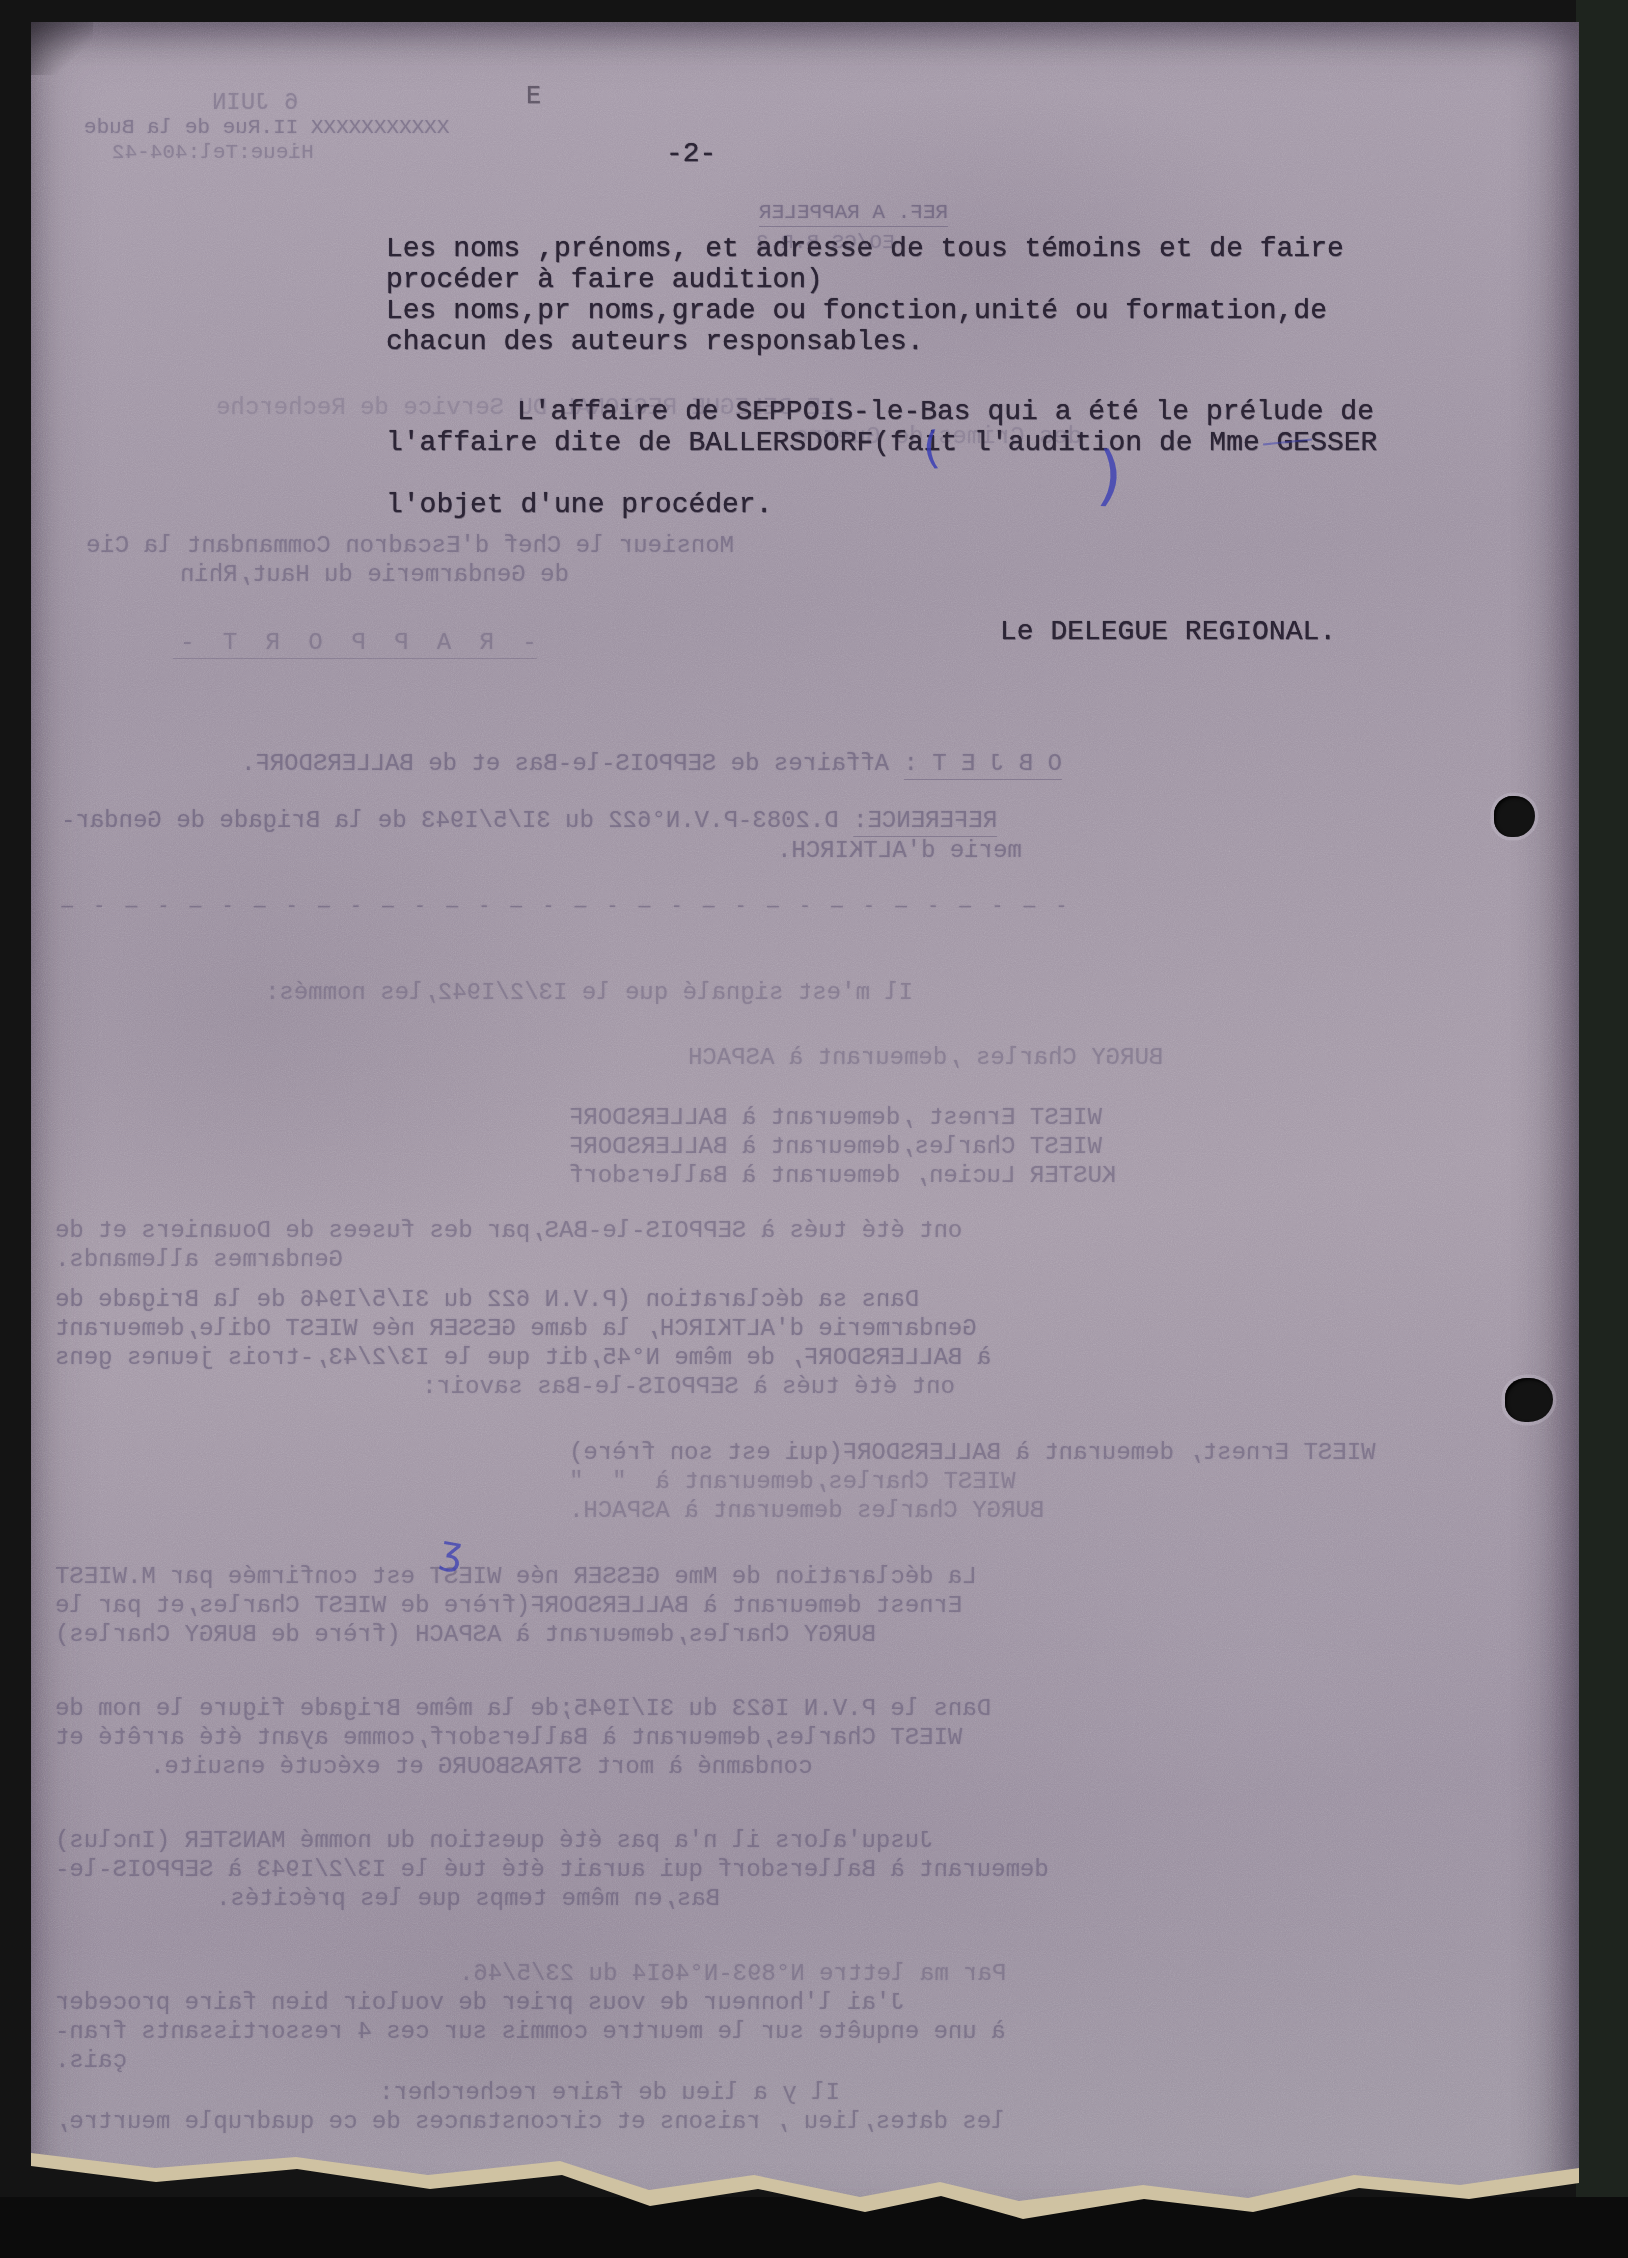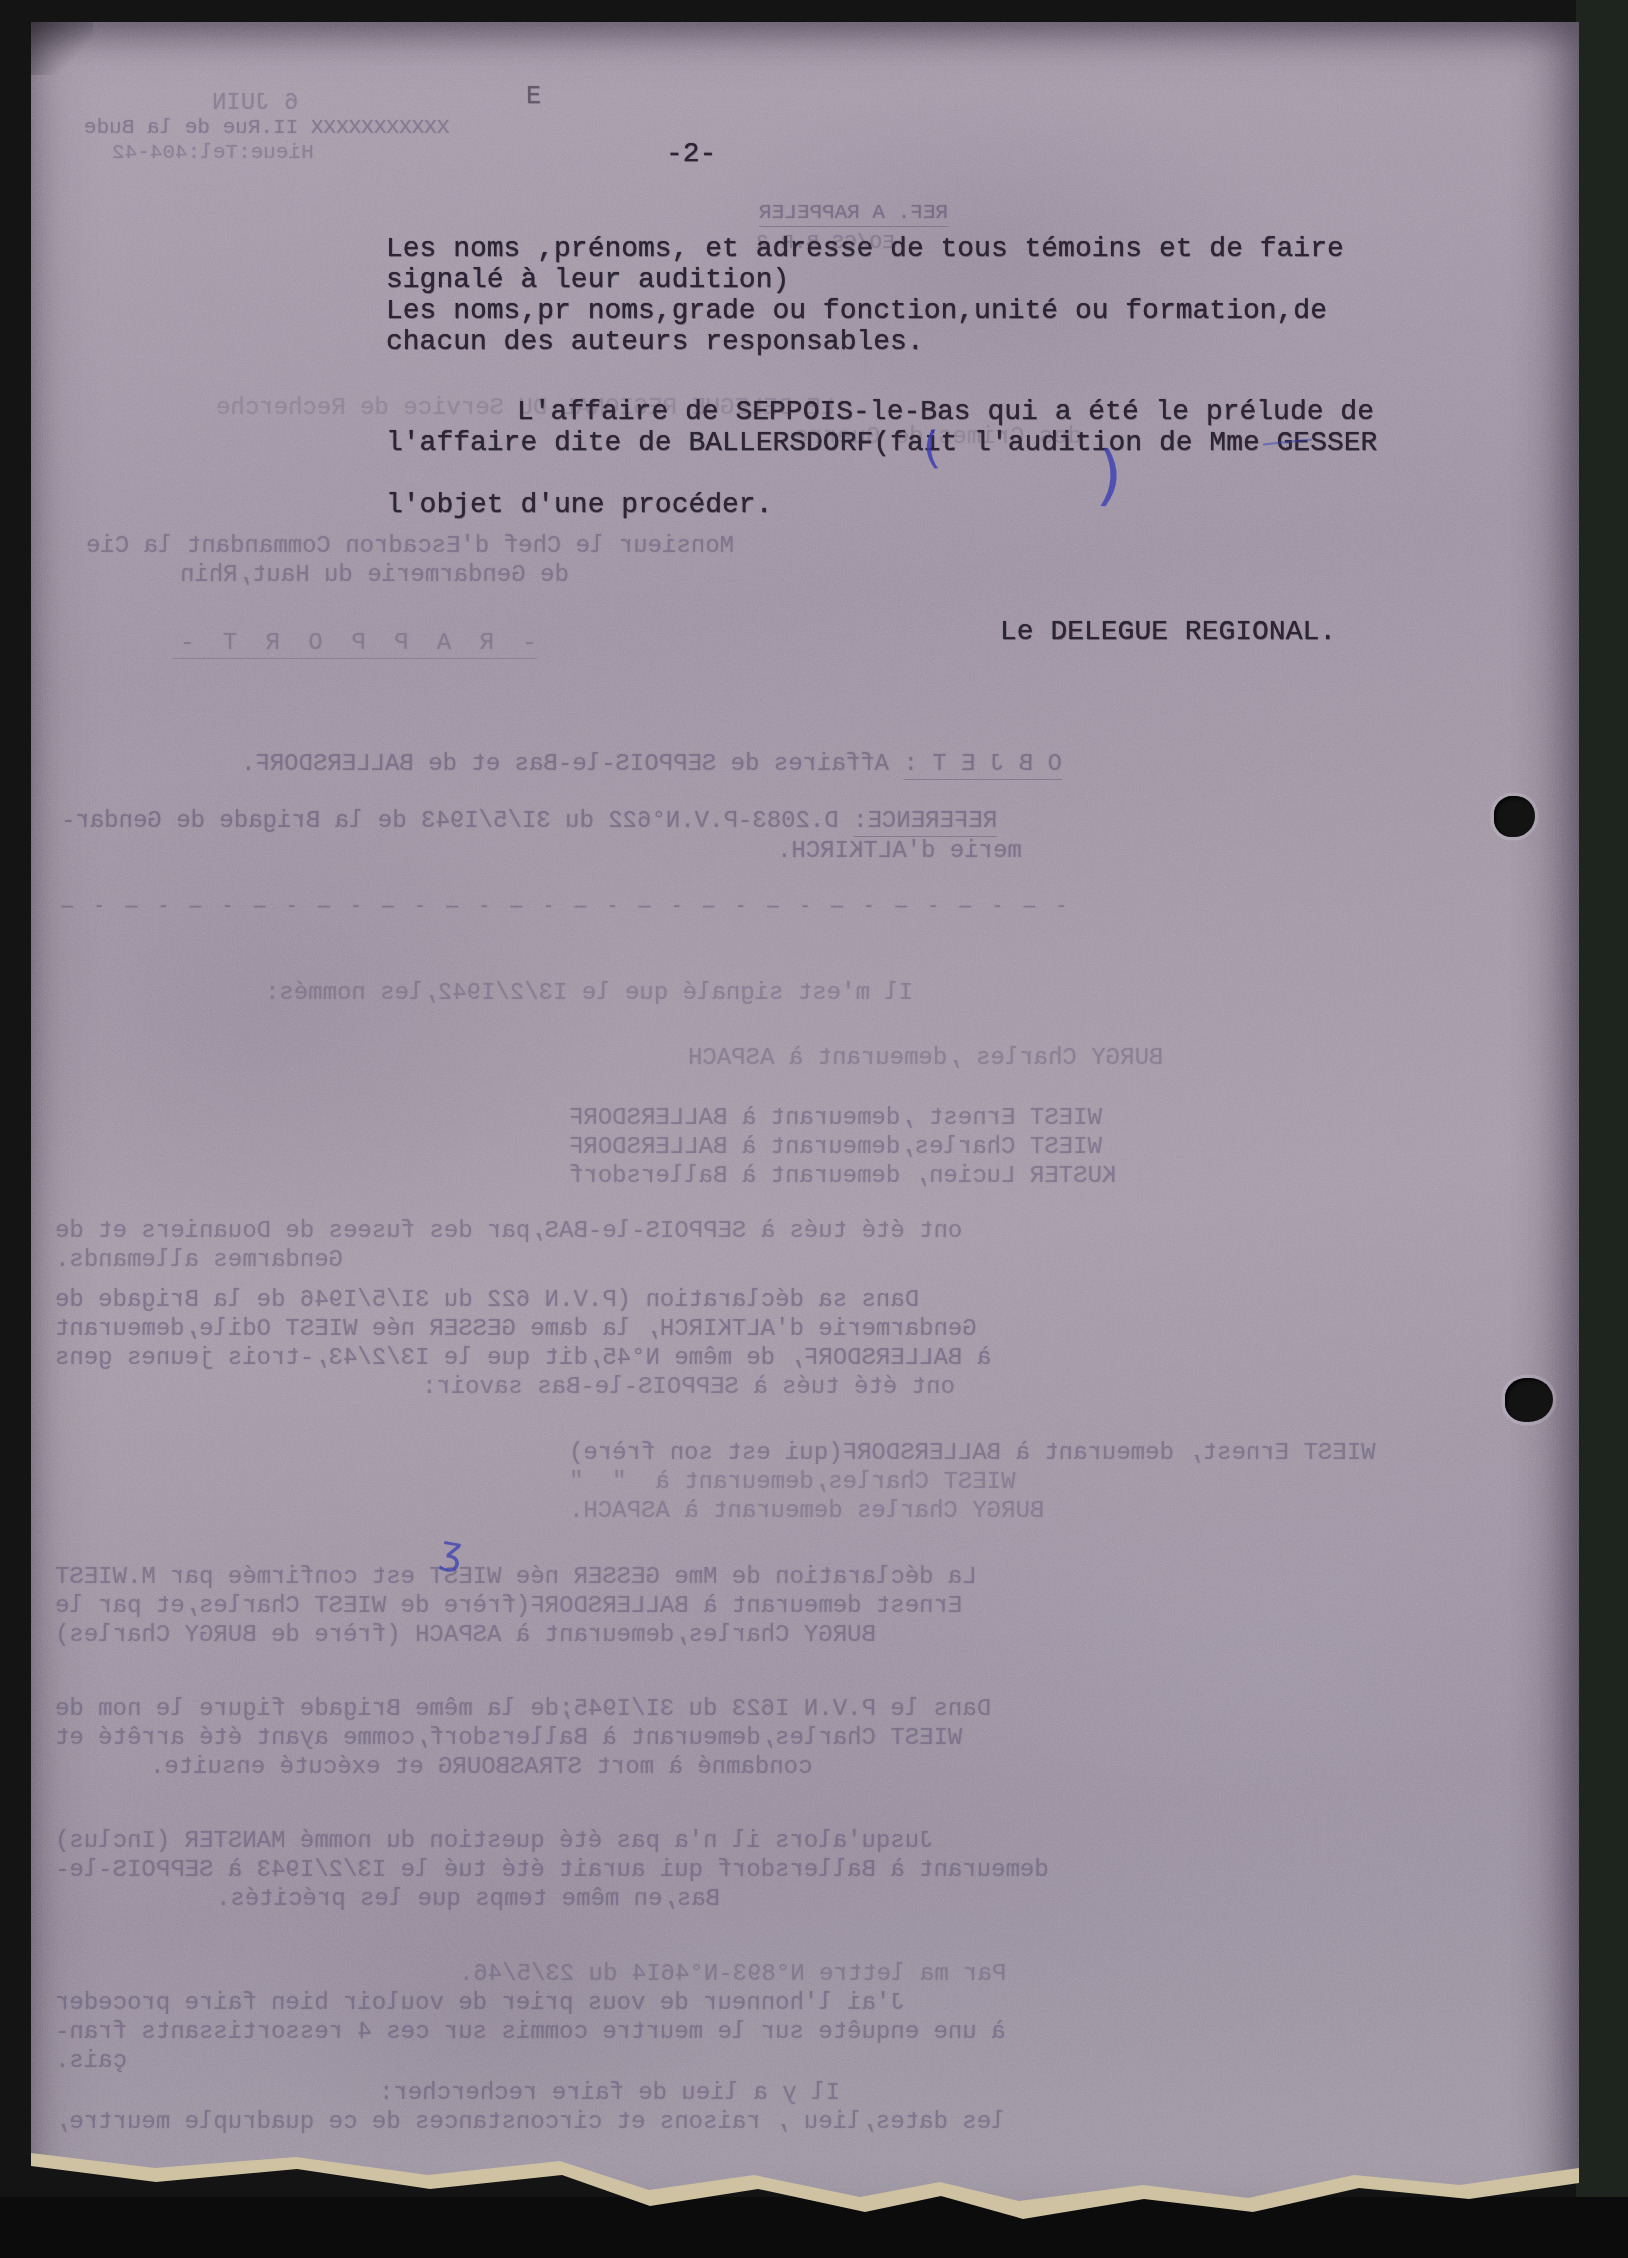--- a/index.html
+++ b/index.html
@@ -96,21 +96,21 @@
   <div class="bleed b38" style="left:55px;top:1988px;">J'ai l'honneur de vous prier de vouloir bien faire proceder</div>
   <div class="bleed b38" style="left:55px;top:2017px;">à une enquête sur le meurtre commis sur ces 4 ressortissants fran-</div>
   <div class="bleed b38" style="left:55px;top:2046px;">çais.</div>
   <div class="bleed b38" style="left:379px;top:2078px;">Il y a lieu de faire rechercher:</div>
   <div class="bleed b38" style="left:55px;top:2107px;">les dates,lieu , raisons et circonstances de ce quadruple meurtre,</div>
 
   <div class="front" style="left:666px;top:138px;">-2-</div>
   <div class="front" style="left:526px;top:81px;font-size:25px;opacity:.55;">E</div>
 
   <div class="front" style="left:386px;top:233px;">Les noms ,prénoms, et adresse de tous témoins et de faire</div>
-  <div class="front" style="left:386px;top:264px;">signalé à leur audition)</div>
+  <div class="front" style="left:386px;top:264px;">procéder à faire audition)</div>
   <div class="front" style="left:386px;top:326px;">chacun des auteurs responsables.</div>
   <div class="front" style="left:386px;top:295px;">Les noms,pr noms,grade ou fonction,unité ou formation,de</div>
 
   <div class="front" style="left:485px;top:396px;margin-left:32px;">L'affaire de SEPPOIS-le-Bas qui a été le prélude de</div>
   <div class="front" style="left:386px;top:427px;">l'affaire dite de BALLERSDORF(fait l'audition de Mme GESSER</div>
   <div class="front" style="left:386px;top:489px;">l'objet d'une procéder.</div>
 
   <div class="front" style="left:1000px;top:616px;">Le DELEGUE REGIONAL.</div>
 
   <div class="ink" style="left:923px;top:422px;font-size:44px;transform:rotate(-4deg);">(</div>

